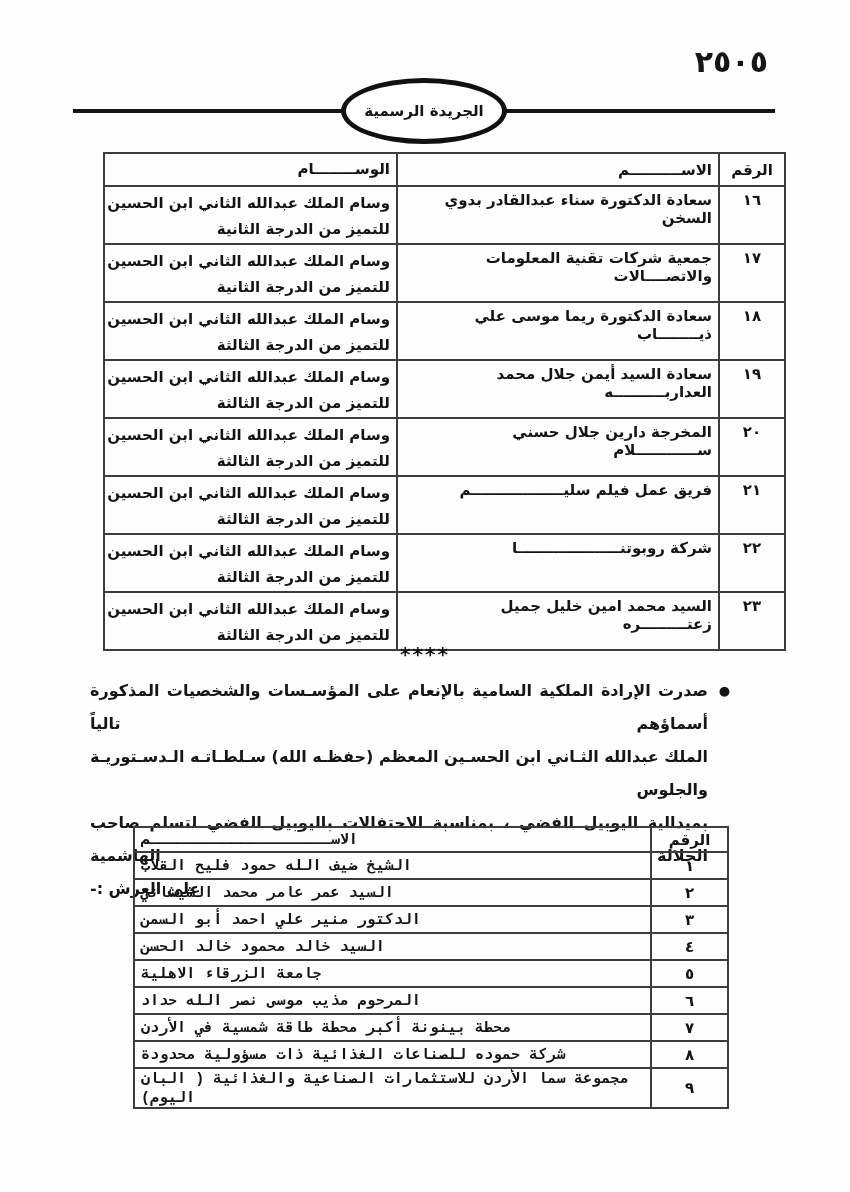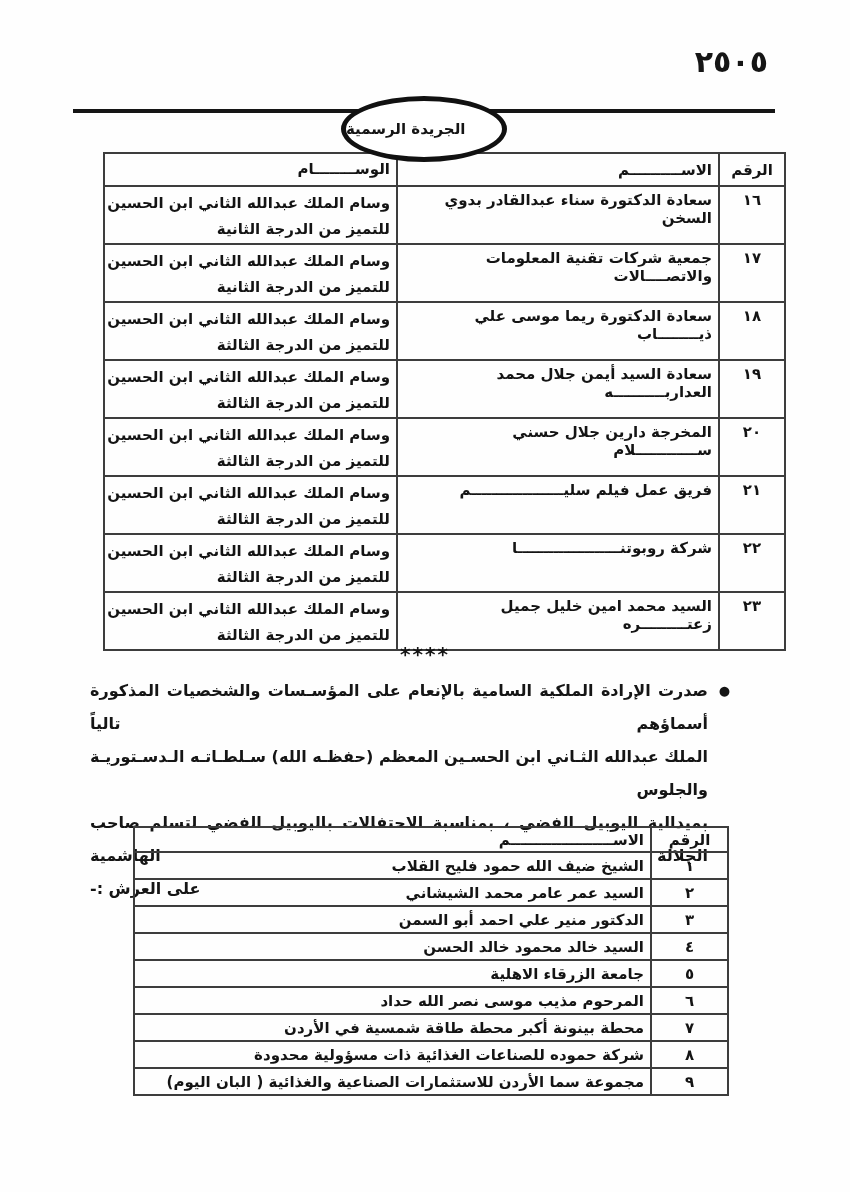--- a/index.html
+++ b/index.html
@@ -18,24 +18,24 @@
   .page-number{
     position:absolute;top:44px;right:82px;
     font-size:30px;letter-spacing:9px;
     direction:rtl;
   }
   .header-rule{
     position:absolute;left:73px;top:109px;
     width:702px;height:4px;background:#151515;
   }
   .header-ellipse{
-    position:absolute;left:341px;top:96px;
+    position:absolute;left:341px;top:78px;
     width:156px;height:56px;
     background:#fff;border:5px solid #111;border-radius:50%;
-    display:flex;align-items:center;justify-content:flex-end;
+    display:flex;align-items:center;justify-content:center;
     font-size:15px;z-index:2;
   }
   
   table{border-collapse:collapse;table-layout:fixed;}
   td,th{
     border:2px solid #3d3d3d;
     font-size:15px;font-weight:bold;color:#141414;
     overflow:hidden;white-space:normal;
   }
   .tbl1{
@@ -62,21 +62,21 @@
   }
   .decree .jline{text-align:justify;text-align-last:justify;}
   .decree .lline{text-align:left;}
   
   .tbl2{
     position:absolute;left:133px;top:826px;width:584px;
   }
   .tbl2 th{height:21px;text-align:center;vertical-align:middle;}
   .tbl2 td{height:23px;vertical-align:middle;}
   .tbl2 .c-num{width:73px;text-align:center;}
-  .tbl2 .c-name{width:503px;text-align:right;padding:0 6px;}
+  .tbl2 .c-name{width:503px;text-align:left;padding:0 6px;font-family:Liberation Mono, monospace;}
 </style>
 </head>
 <body>
 
 <div class="page">
 
   <div class="page-number">٢٥٠٥</div>
 
   <div class="header-rule"></div>
   <div class="header-ellipse">

